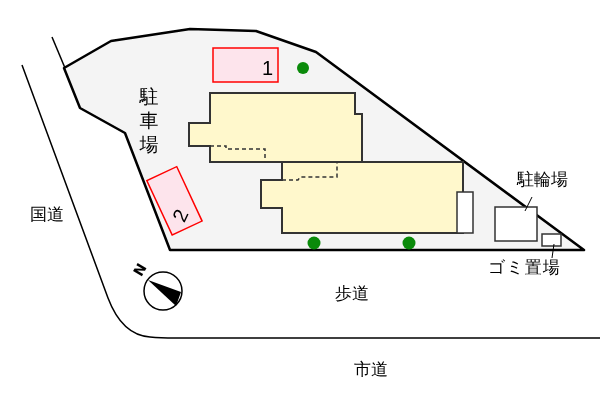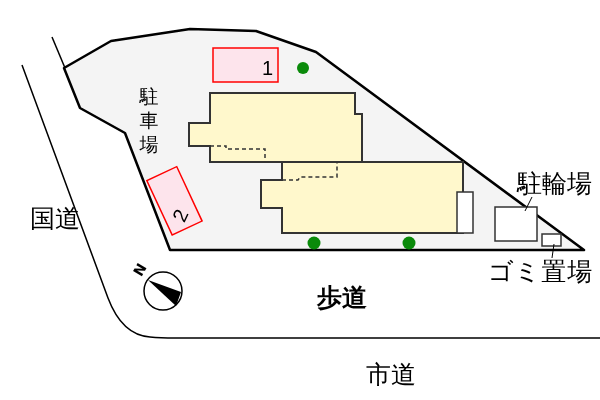--- a/index.html
+++ b/index.html
@@ -1,18 +1,18 @@
 <!DOCTYPE html>
 <html><head>
 <meta charset="utf-8">
 <style>
   html,body{margin:0;padding:0;background:#ffffff;}
   #stage{position:relative;width:600px;height:400px;overflow:hidden;background:#ffffff;font-family:"DejaVu Sans",sans-serif;}
   svg{position:absolute;left:0;top:0;}
-  .lbl{position:absolute;color:#000;font-size:25px;line-height:1;white-space:nowrap;}
+  .lbl{position:absolute;color:#000;font-size:17px;line-height:1;white-space:nowrap;}
   .vert{position:absolute;color:#000;font-size:19px;line-height:24px;width:20px;text-align:center;}
   .slot-num{font-family:"Liberation Sans",sans-serif;font-size:20px;fill:#000;}
 </style>
 </head>
 <body>
 
 <div id="stage">
   <svg width="600" height="400" viewBox="0 0 600 400">
 
     <line x1="52" y1="37" x2="65" y2="68" stroke="#000" stroke-width="1.5"></line>
@@ -56,16 +56,16 @@
   </svg>
 
   <div class="vert" style="left:139px;top:84px;">
     <div>駐</div>
     <div>車</div>
     <div>場</div>
   </div>
 
   <div class="lbl" style="left:517px;top:171px;">駐輪場</div>
   <div class="lbl" style="left:488px;top:259px;letter-spacing:1px;text-align:right;">ゴミ置場</div>
-  <div class="lbl" style="left:317px;top:285px;font-weight:bold;">歩道</div>
+  <div class="lbl" style="left:335px;top:285px;">歩道</div>
   <div class="lbl" style="left:30px;top:206px;">国道</div>
-  <div class="lbl" style="left:366px;top:362px;">市道</div>
+  <div class="lbl" style="left:354px;top:362px;font-family:Liberation Mono, monospace;">市道</div>
 </div>
 
 </body></html>

